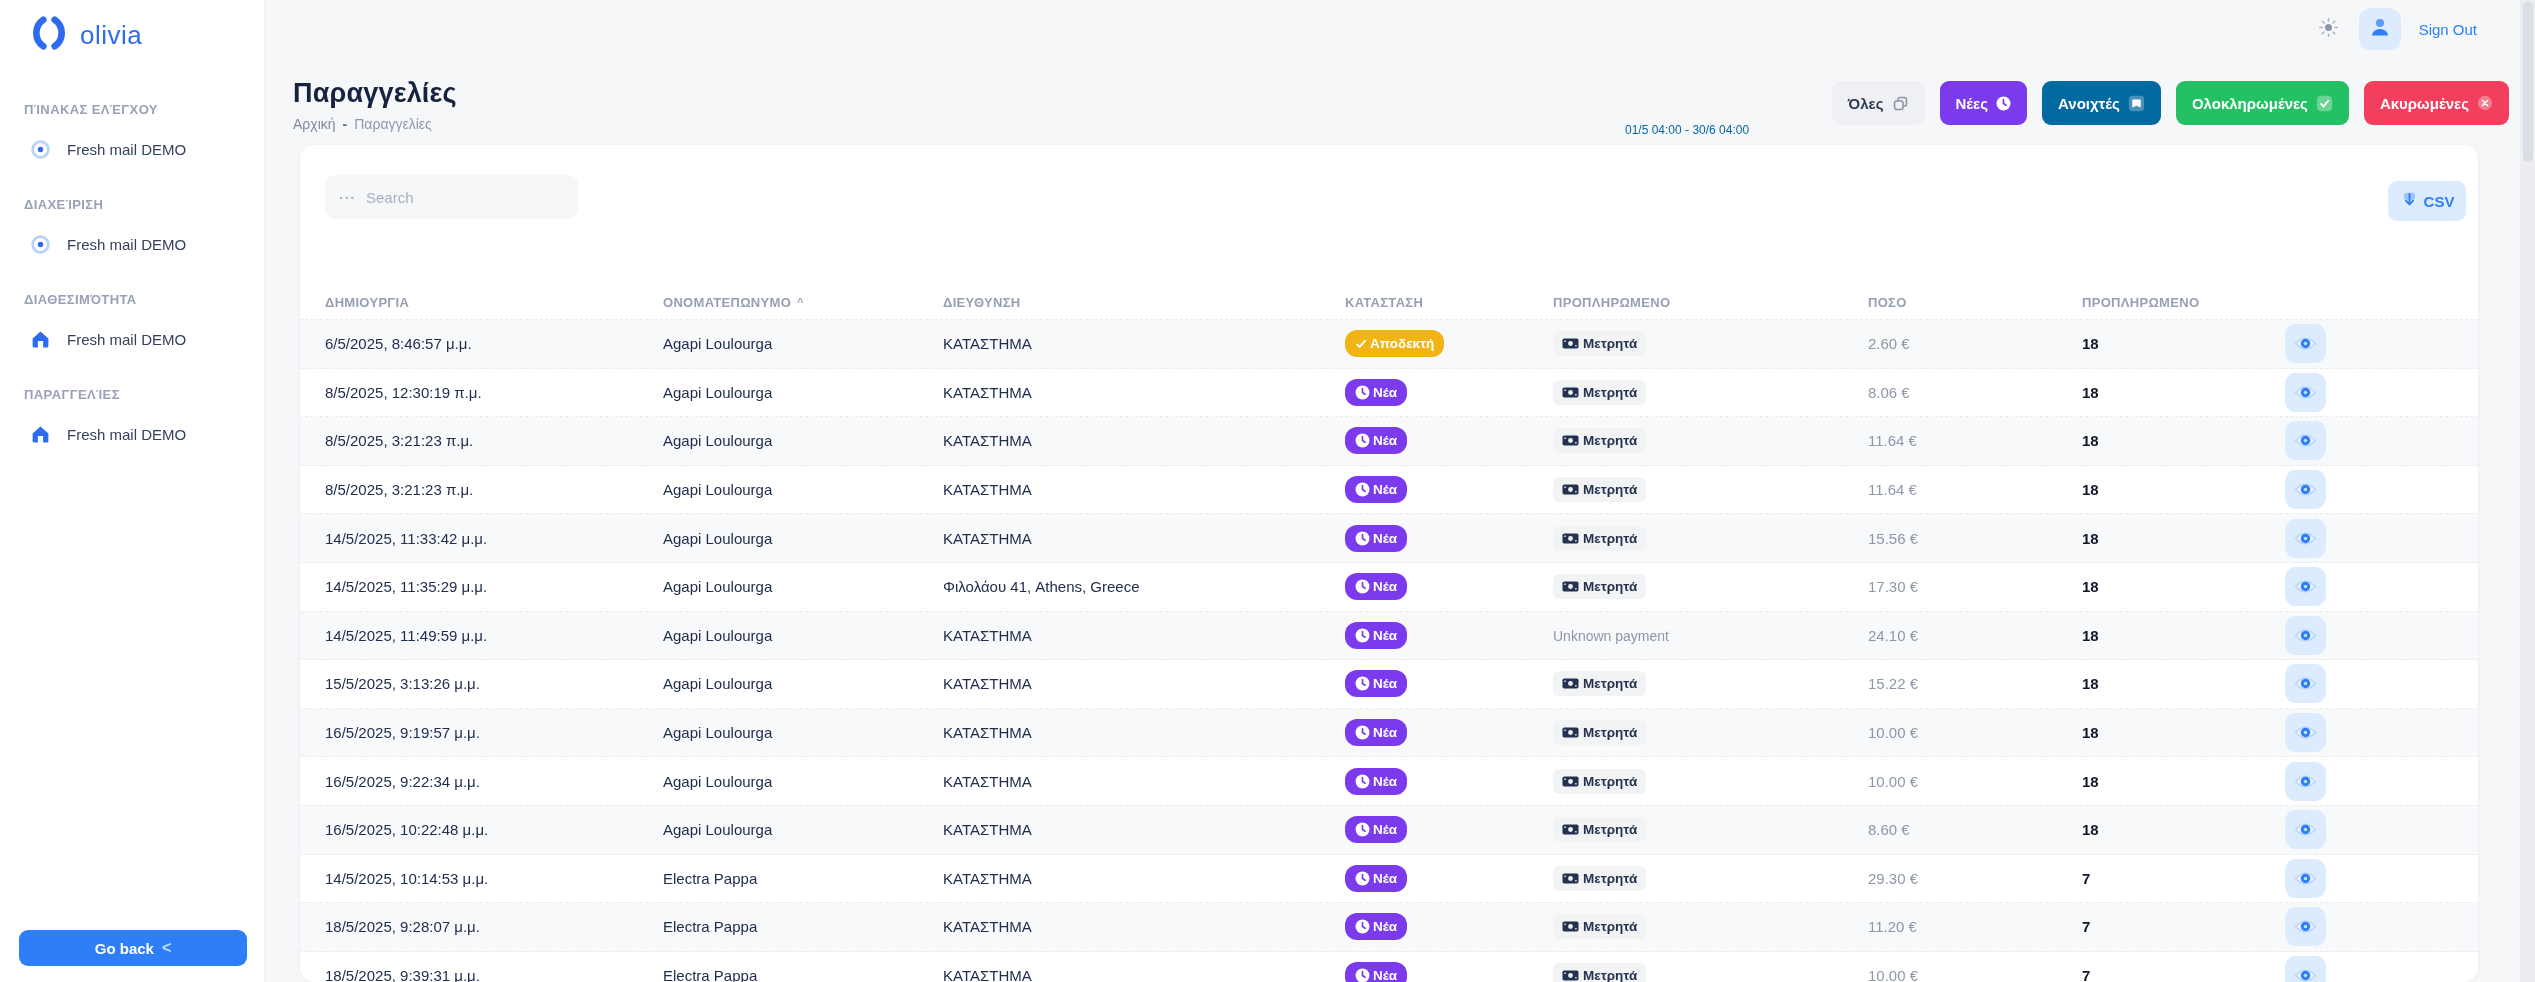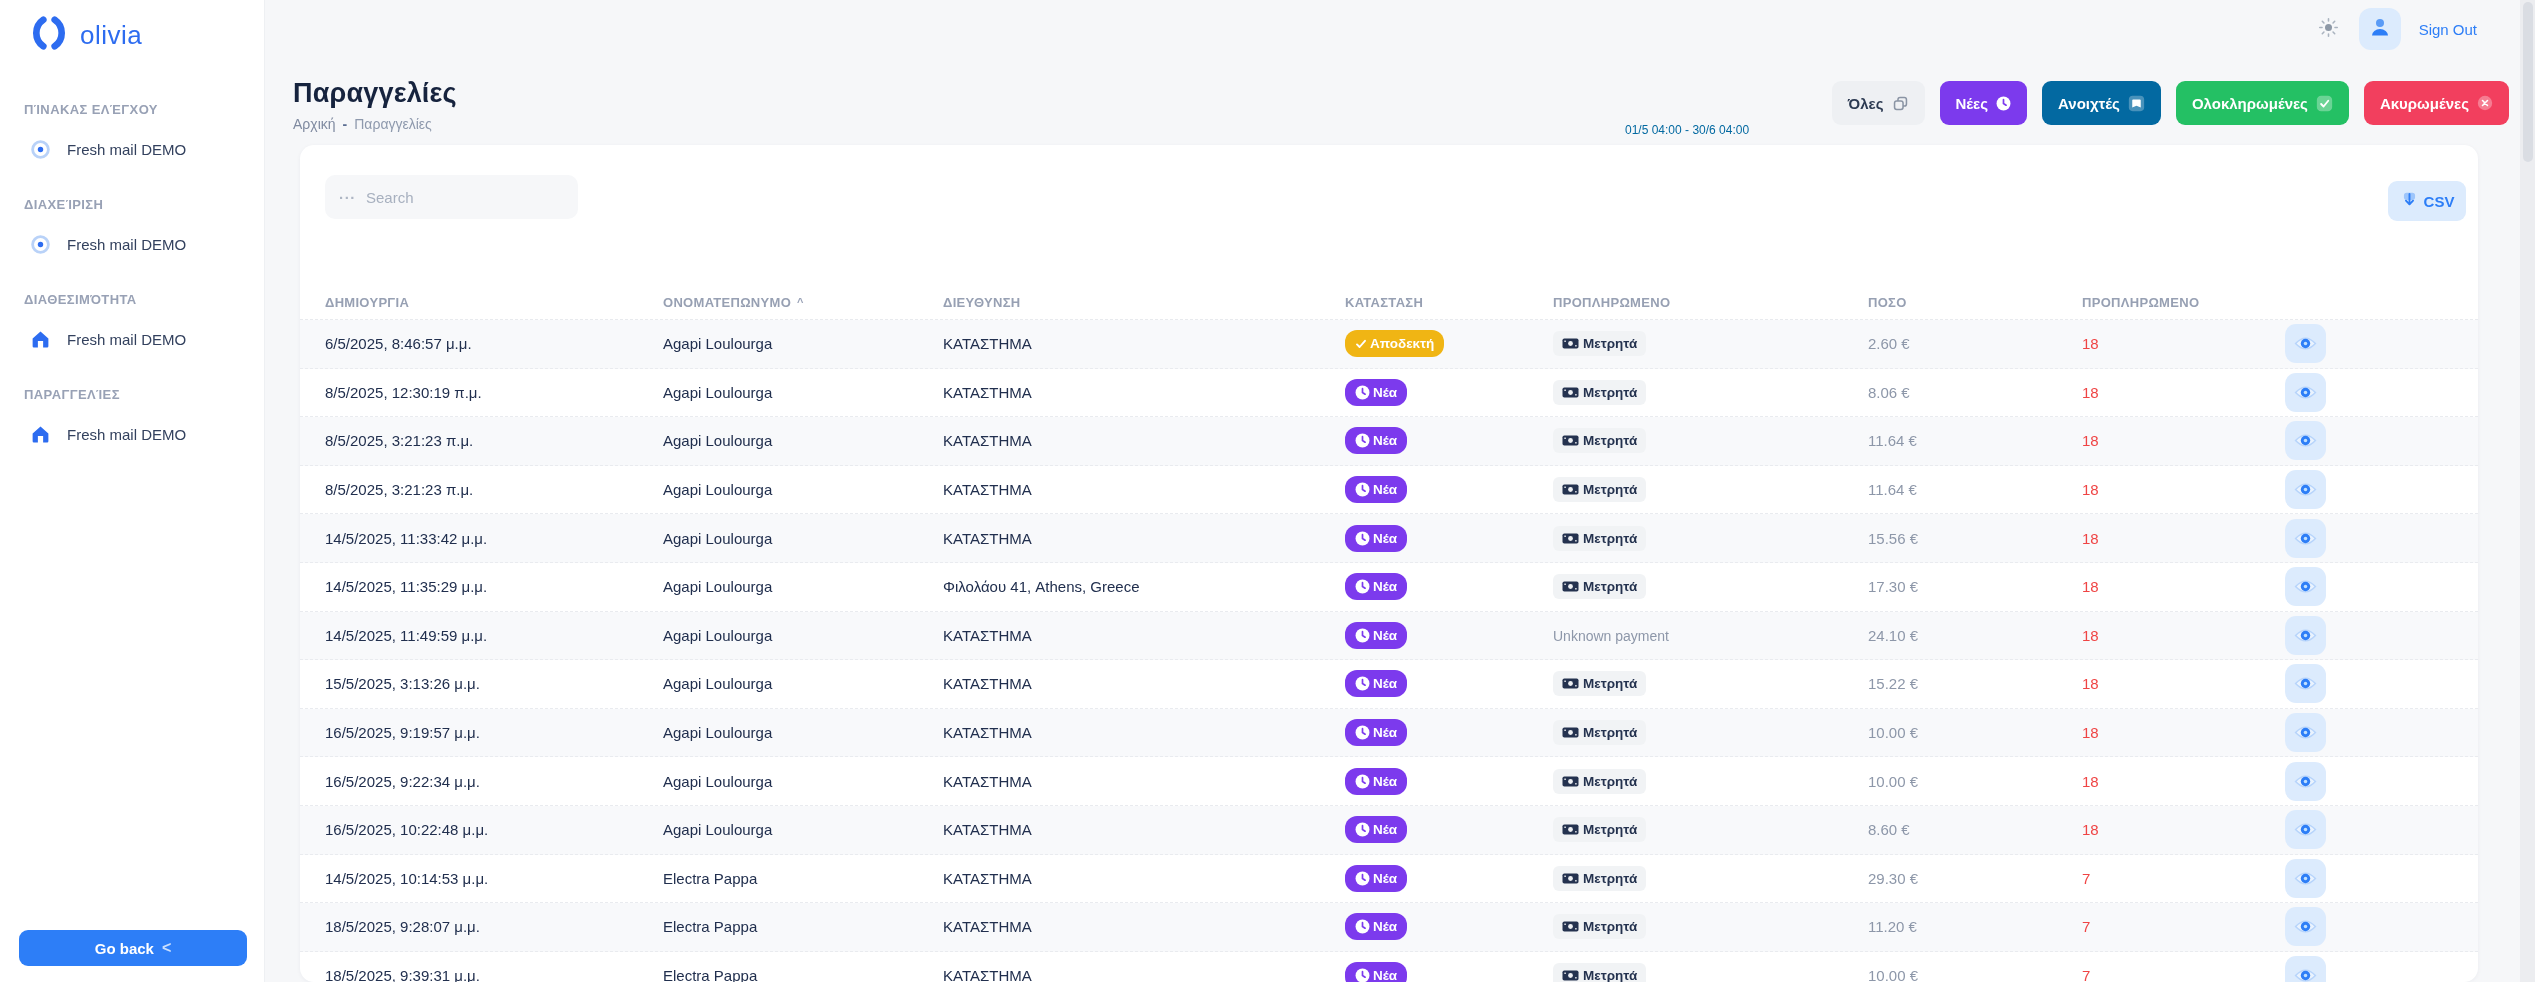--- a/index.html
+++ b/index.html
@@ -82,21 +82,21 @@
     border-bottom: 1px dashed #e8eaee;
   }
   .th { font-size: 13px; font-weight: 600; color: #97a0b3; letter-spacing: 0.3px; cursor: pointer;
         display: flex; align-items: center; gap: 6px; }
   .th .caret { font-size: 11px; color: #9aa3b8; font-weight: 700; }
   .tbody { position: absolute; top: 175px; left: 0; right: 0; }
   .trow { height: 48.6px; border-bottom: 1px dashed #e9ebef; }
   .trow.alt { background: #f8f9fb; }
   .cell { font-size: 15px; color: #212f4e; }
   .cell.amount { color: #8d97a9; }
-  .cell.orders { color: #ef4444; font-weight: 400; }
+  .cell.orders { color: #0f172a; font-weight: 700; }
   .badge {
     display: inline-flex; align-items: center; gap: 3px;
     border-radius: 12px; padding: 6px 10px; font-size: 13.5px; font-weight: 700; color: #fff;
   }
   .pay-badge {
     display: inline-flex; align-items: center; gap: 4px;
     background: #f1f3f5; border-radius: 6px; padding: 5px 9px;
     font-size: 13.5px; font-weight: 600; color: #24324f;
   }
   .pay-unknown { font-size: 14px; color: #8d97a9; }

